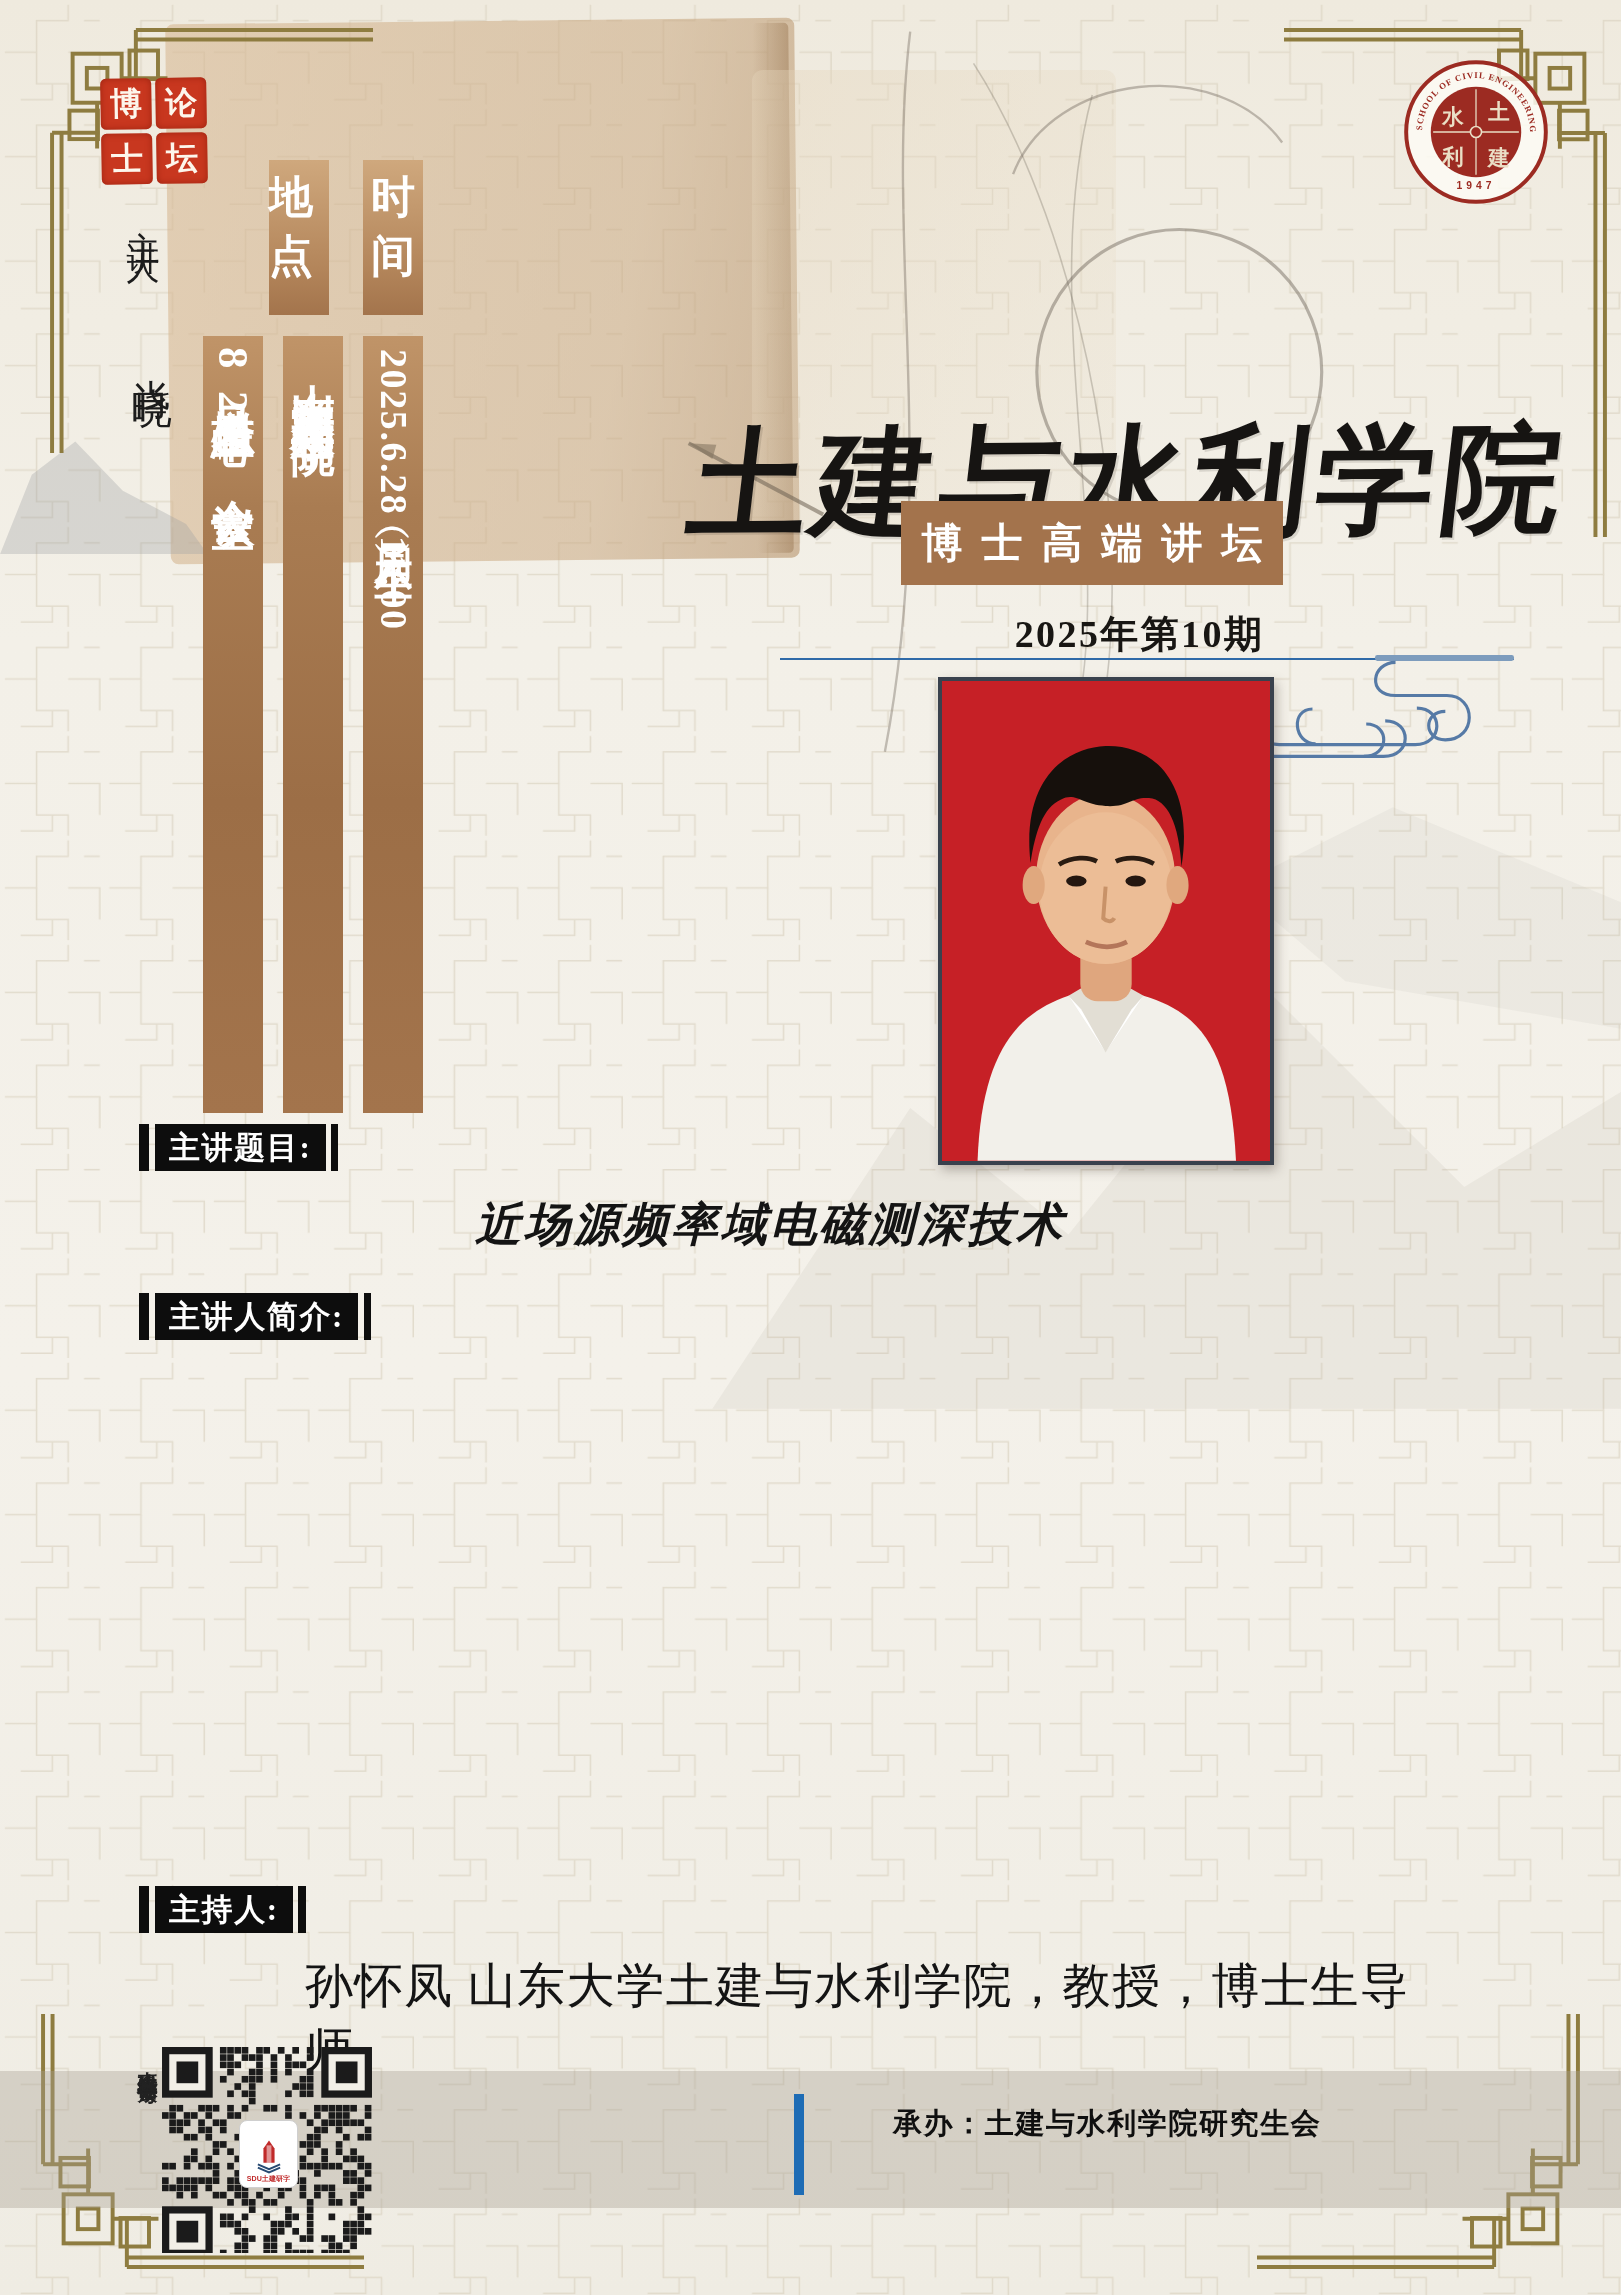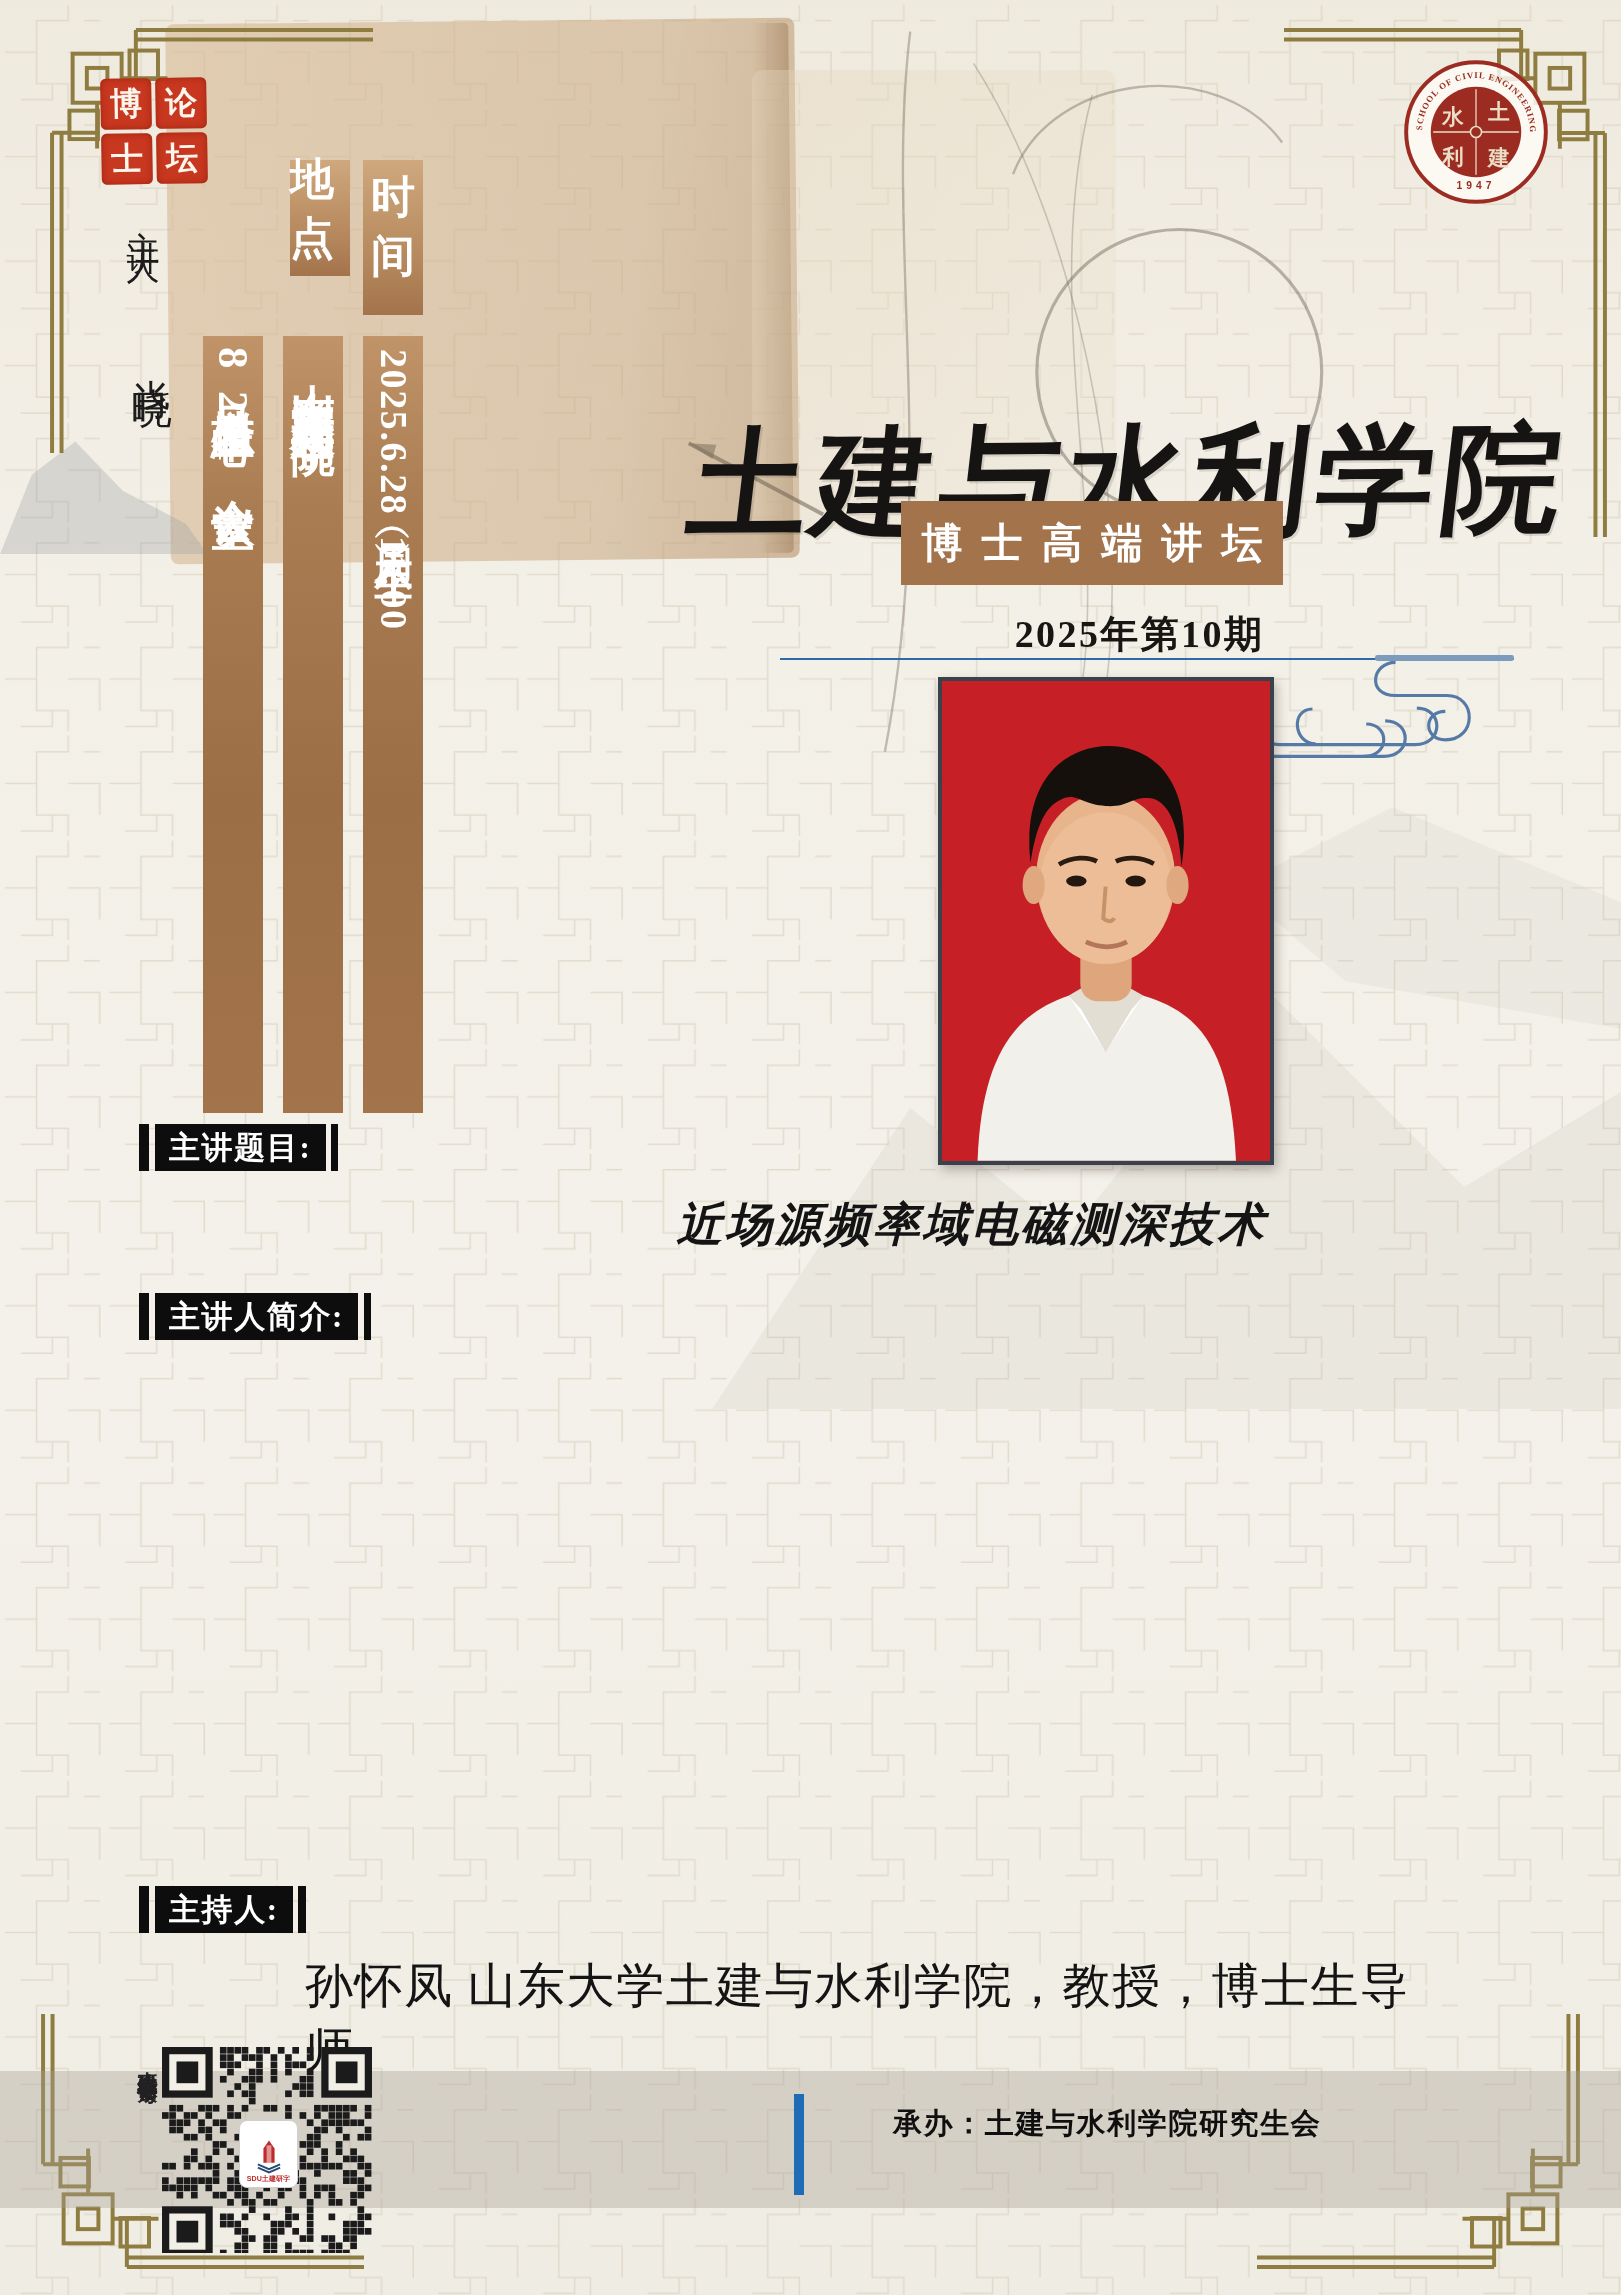--- a/index.html
+++ b/index.html
@@ -49,21 +49,21 @@
   .blue-rule2{left:1375px;top:655px;width:139px;height:6.3px;background:#7d9cbd;border-radius:2.4px;}
   
   #photo{left:938px;top:677px;width:328px;height:480px;border:4.7px solid #39414d;
      background:#cd2127;box-shadow:3.2px 4.7px 11px rgba(60,50,40,.35);}
   
   .seclabel{position:absolute;display:flex;align-items:stretch;height:47px;border-radius:15px;}
   .seclabel .lbar{width:10.3px;background:#0d0d0d;margin-right:5.5px;}
   .seclabel .rbar{width:7.1px;background:#0d0d0d;margin-left:5.5px;}
   .seclabel .box{background:#0d0d0d;color:#fff;display:flex;align-items:center;
      padding:0 14.2px;font-family:"Liberation Serif",serif;font-weight:bold;font-size:31px;letter-spacing:1.6px;}
-  #topic-line{left:475px;top:1194px;width:792px;text-align:right;color:#141414;
+  #topic-line{left:475px;top:1194px;width:792px;text-align:left;color:#141414;
      font-weight:bold;font-style:italic;font-size:46px;letter-spacing:3.2px;}
   #bio{left:108px;top:1358px;width:1407px;color:#101010;font-weight:bold;
      font-size:37px;line-height:74px;text-align:justify;text-indent:74px;}
   #host-line{left:305px;top:1954px;width:1108px;color:#141414;
      font-family:"Liberation Serif",serif;font-size:48px;letter-spacing:1.6px;}
   
   #footer-band{left:0;top:2071px;width:1621px;height:137px;background:rgba(168,160,147,.38);}
   #footer-bluebar{left:794px;top:2094px;width:10.3px;height:101px;background:#1e6cb5;}
   .org-line{color:#0f0f0f;font-weight:bold;font-size:29px;letter-spacing:1.6px;}
   #qr-caption{left:135px;top:2056px;writing-mode:vertical-rl;text-orientation:upright;
@@ -171,21 +171,21 @@
 
   <div class="abs spk" style="left:120px;top:204px;font-size:33px;">主讲人</div>
   <div class="abs spk" style="left:125px;top:347px;font-size:41px;letter-spacing:8px;">肖晓</div>
 
   <div class="vbar vbar-h" style="left:363px;top:160px;height:155px;">
     <div class="vheader" style="font-size:44px;padding:8px 8px;">时间</div>
   </div>
   <div class="vbar" style="left:363px;top:336px;height:777px;">
     <div class="vtext" style="font-size:38px;letter-spacing:1.6px;padding-top:12.7px;">2025.6.28（周六） 上午11:00</div>
   </div>
-  <div class="vbar vbar-h" style="left:290px;top:160px;height:116px;align-items:flex-end;">
+  <div class="vbar vbar-h" style="left:269px;top:160px;height:155px;">
     <div class="vheader" style="font-size:44px;padding:8px 0;">地点</div>
   </div>
   <div class="vbar" style="left:283px;top:336px;height:777px;">
     <div class="vtext" style="font-size:44px;letter-spacing:4.7px;padding-top:12.7px;">山东大学土建与水利学院</div>
   </div>
   <div class="vbar" style="left:203px;top:336px;height:777px;">
     <div class="vtext" style="font-size:43px;letter-spacing:3.2px;padding-top:11px;">8号楼岩土中心201会议室</div>
   </div>
 
   <div class="abs" id="big-title">土建与水利学院</div>

